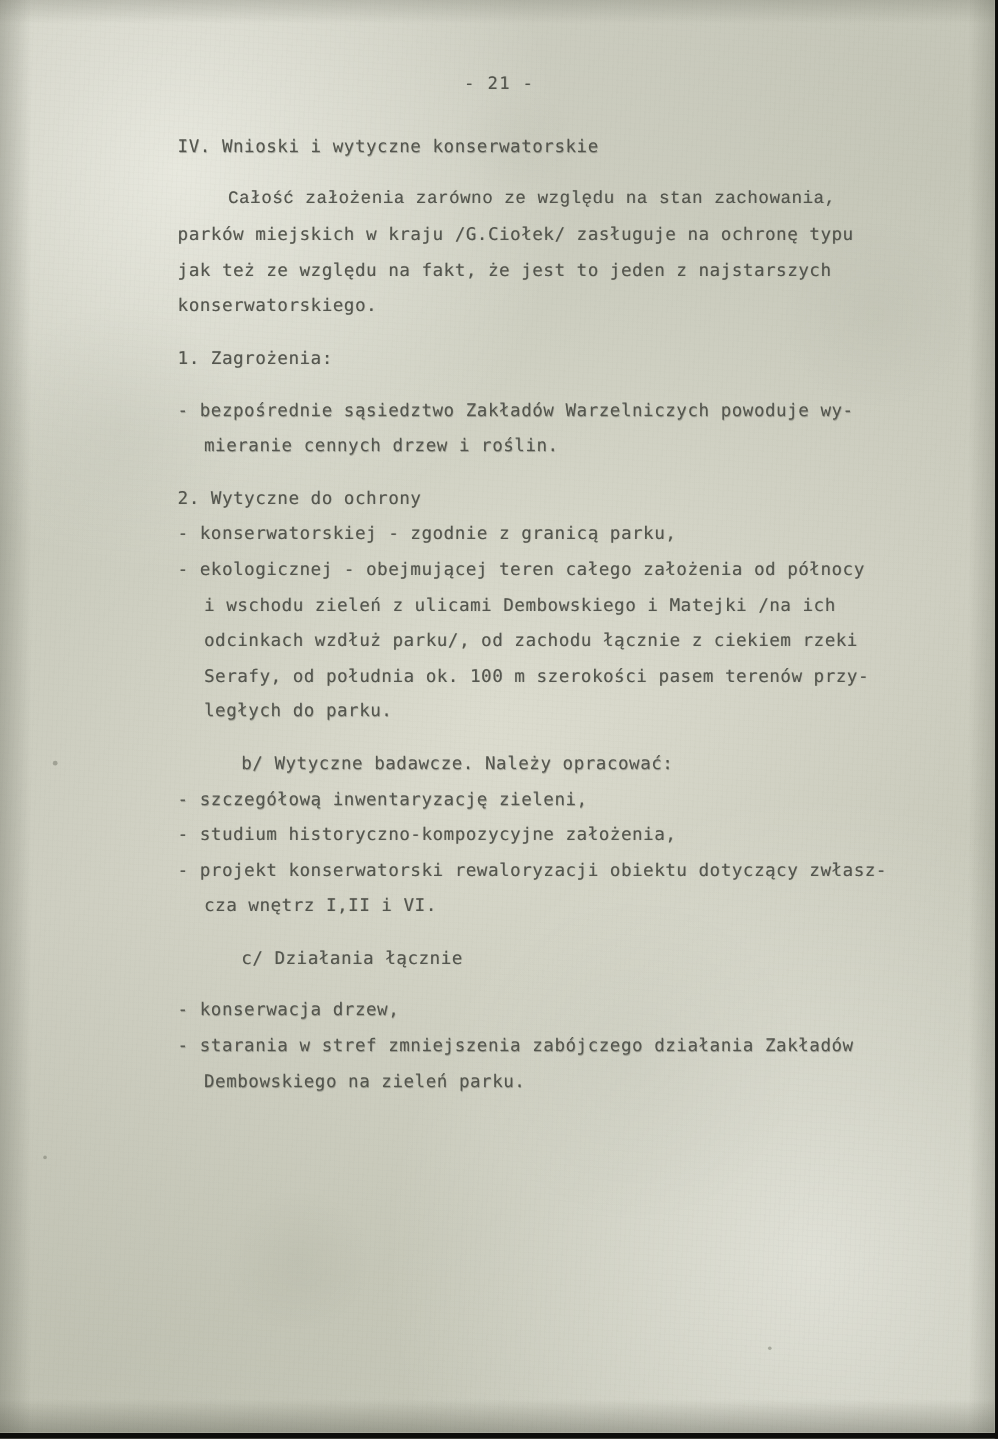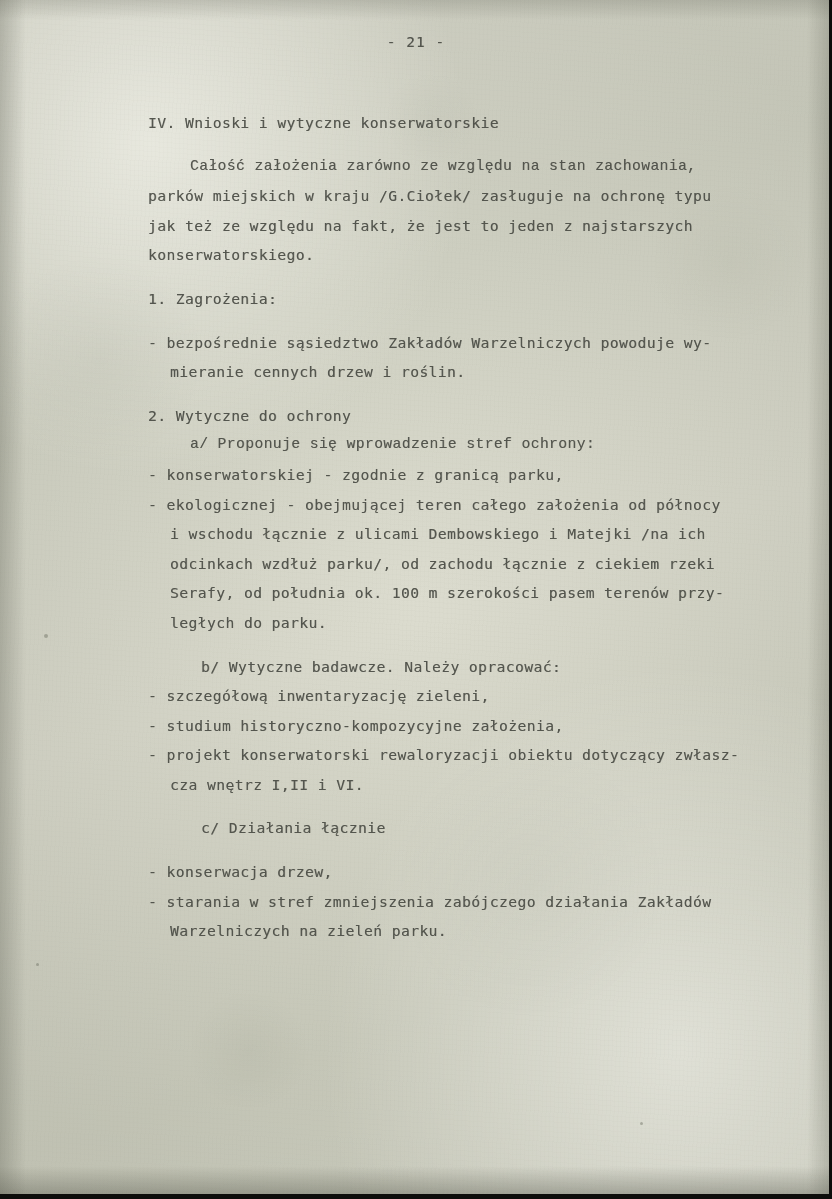--- a/index.html
+++ b/index.html
@@ -70,21 +70,21 @@
     font-size: 14.6px;
     line-height: 29.6px;
     letter-spacing: 0.45px;
     text-shadow: 0.4px 0.3px 0.6px rgba(70,72,64,0.45);
     opacity: 0.93;
     filter: blur(0.22px);
   }
 
   .folio {
     position: absolute;
-    top: 28px;
+    top: 56px;
     left: 0;
     width: 832px;
     text-align: center;
     font-size: 14.2px;
     letter-spacing: 1.2px;
   }
 
   .body-block {
     position: absolute;
     top: 108px;
@@ -136,38 +136,37 @@
       <div class="ln i0">jak też ze względu na fakt, że jest to jeden z najstarszych</div>
       <div class="ln i0">konserwatorskiego.</div>
 
       <div class="ln i0 gap-before">1. Zagrożenia:</div>
 
       <div class="ln i0 gap-before">- bezpośrednie sąsiedztwo Zakładów Warzelniczych powoduje wy-</div>
       <div class="ln i2">mieranie cennych drzew i roślin.</div>
 
       <div class="ln i0 gap-before">2. Wytyczne do ochrony</div>
 
-      <div class="ln i5">a/ Proponuje się wprowadzenie stref ochrony:</div>
 
       <div class="ln i0">- konserwatorskiej - zgodnie z granicą parku,</div>
 
       <div class="ln i0">- ekologicznej - obejmującej teren całego założenia od północy</div>
-      <div class="ln i2">i wschodu łącznie z ulicami Dembowskiego i Matejki /na ich</div>
+      <div class="ln i2">i wschodu zieleń z ulicami Dembowskiego i Matejki /na ich</div>
       <div class="ln i2">odcinkach wzdłuż parku/, od zachodu łącznie z ciekiem rzeki</div>
       <div class="ln i2">Serafy, od południa ok. 100 m szerokości pasem terenów przy-</div>
       <div class="ln i2">ległych do parku.</div>
 
       <div class="ln i6 gap-before">b/ Wytyczne badawcze. Należy opracować:</div>
 
       <div class="ln i0">- szczegółową inwentaryzację zieleni,</div>
       <div class="ln i0">- studium historyczno-kompozycyjne założenia,</div>
       <div class="ln i0">- projekt konserwatorski rewaloryzacji obiektu dotyczący zwłasz-</div>
       <div class="ln i2">cza wnętrz I,II i VI.</div>
 
       <div class="ln i6 gap-before">c/ Działania łącznie</div>
 
       <div class="ln i0 gap-before">- konserwacja drzew,</div>
       <div class="ln i0">- starania w stref zmniejszenia zabójczego działania Zakładów</div>
-      <div class="ln i2">Warzelniczych na zieleń parku.</div>
+      <div class="ln i2">Dembowskiego na zieleń parku.</div>
 
     </div>
   </div>
 </div>
 
 </body></html>

